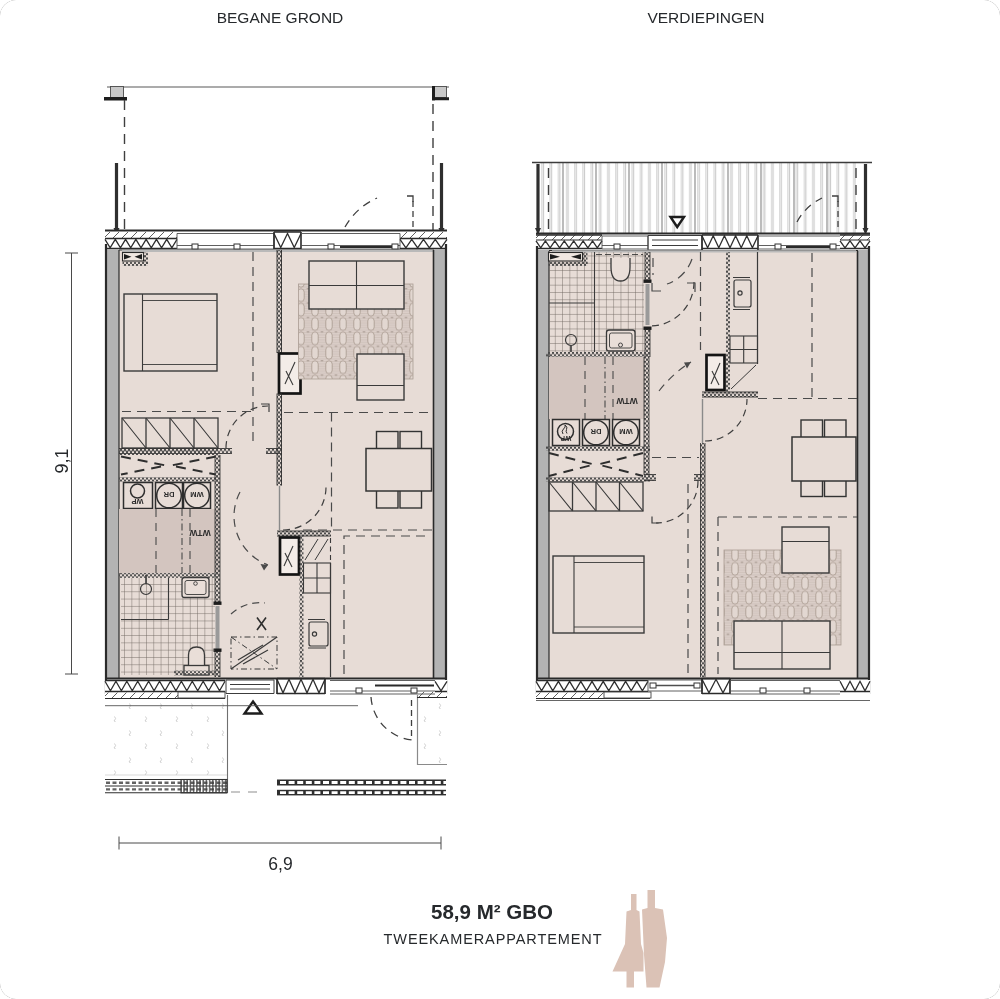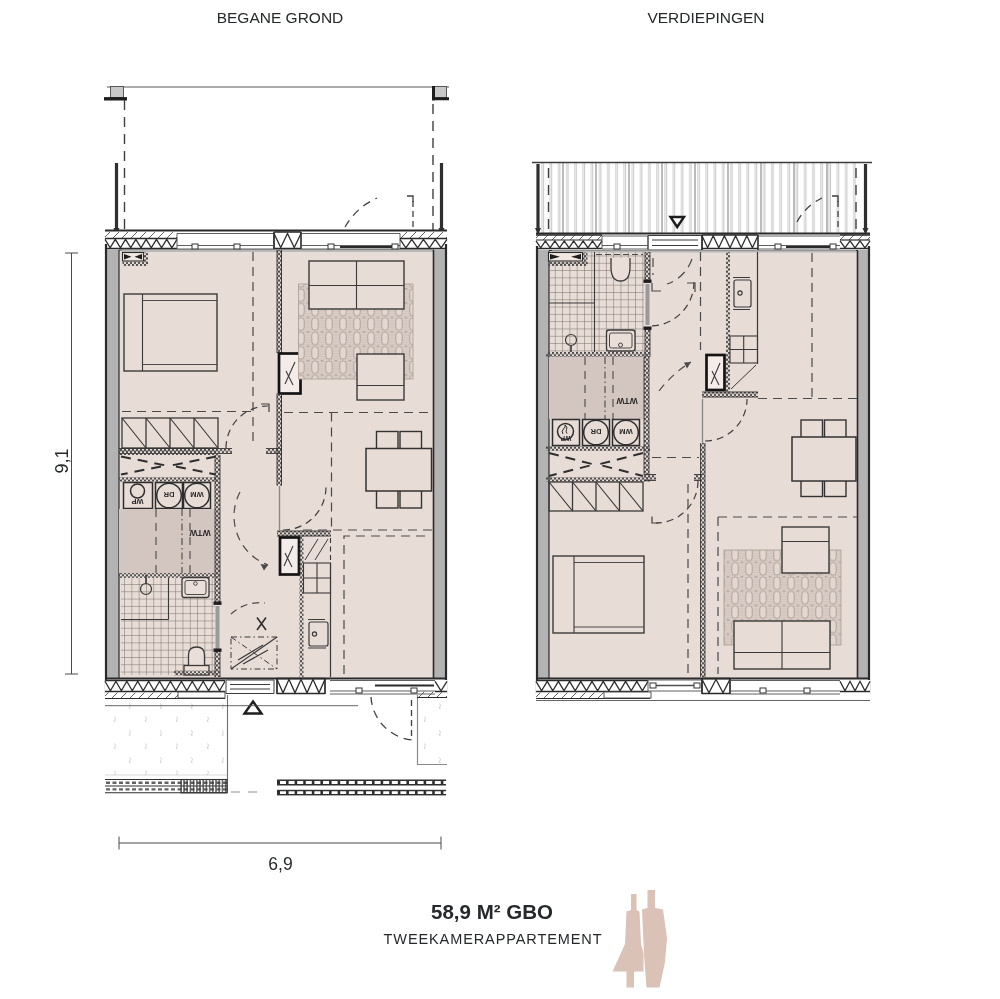--- a/index.html
+++ b/index.html
@@ -1,16 +1,16 @@
 <!DOCTYPE html>
 <html><head>
 <meta charset="utf-8">
 <style>
 html,body{margin:0;padding:0;background:#ffffff;}
-#page{width:1000px;height:999px;position:relative;background:#737373;overflow:hidden;}
+#page{width:1000px;height:999px;position:relative;background:#737373;overflow:hidden;border-radius:16px;}
 text{font-family:"Liberation Sans",sans-serif;}
 </style>
 </head>
 <body>
 <div id="page">
 <svg width="1000" height="999" viewBox="0 0 1000 999">
 <defs>
 <pattern id="zz" width="11" height="12" patternUnits="userSpaceOnUse">
   <path d="M0 1.2 L5.5 10.8 L11 1.2" stroke="#2e2e2e" stroke-width="1.3" fill="none"></path>
 </pattern>

